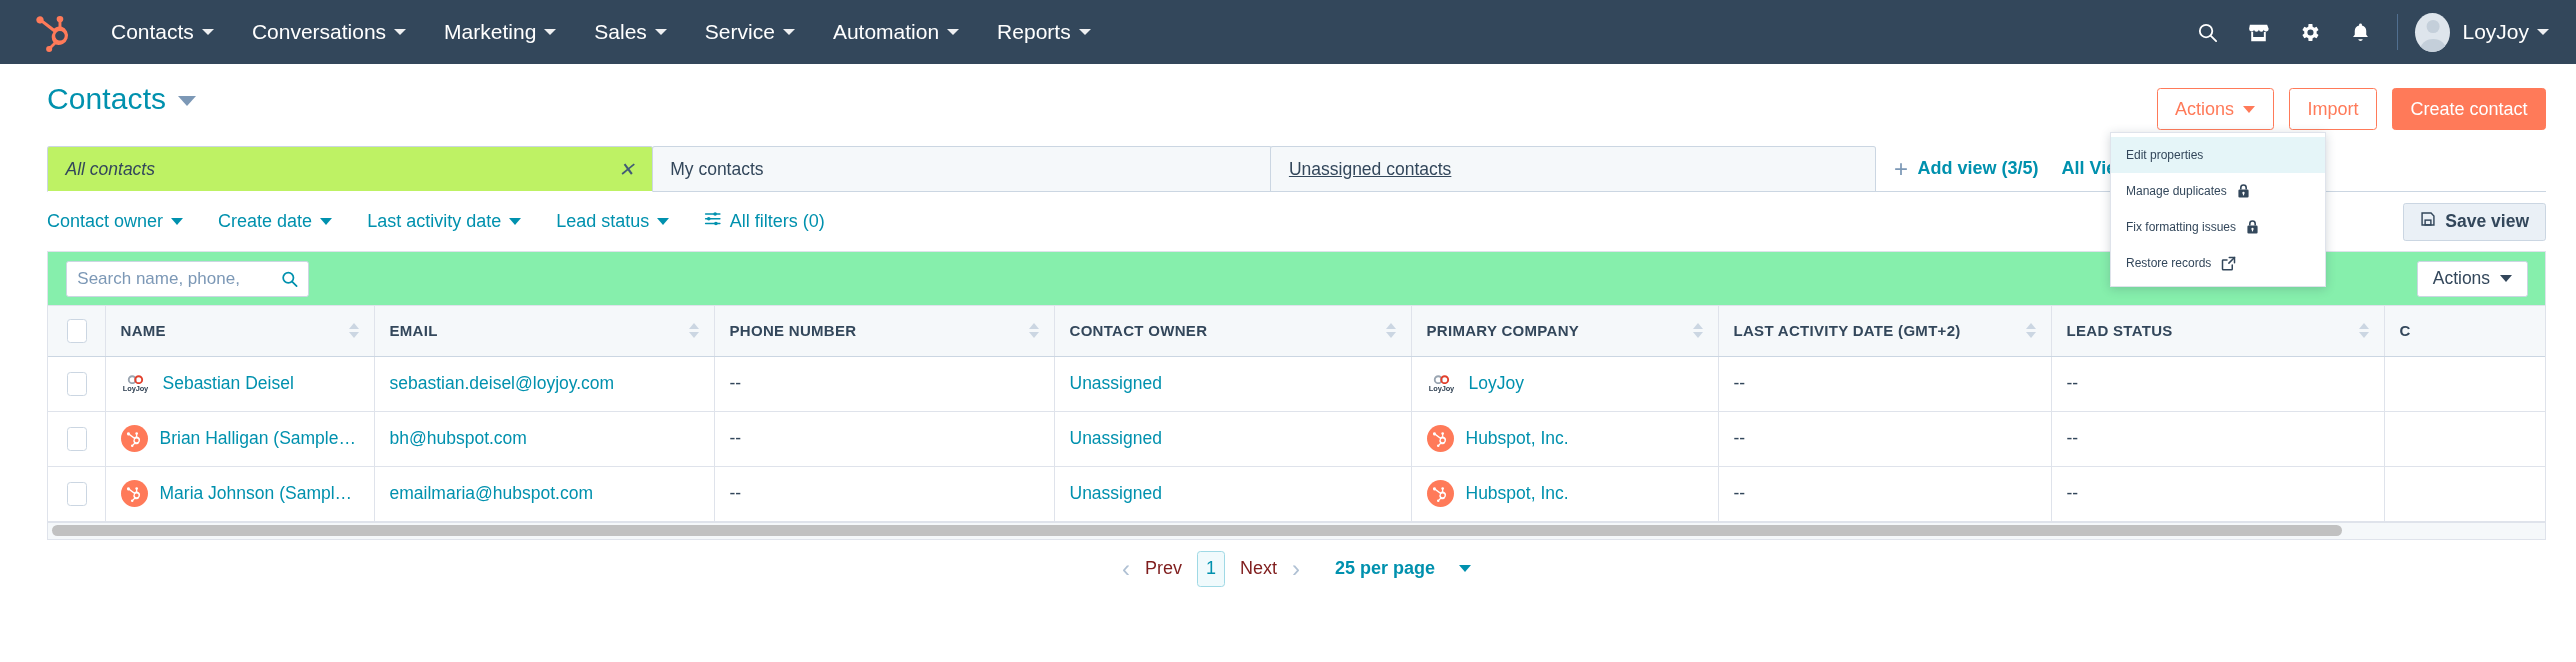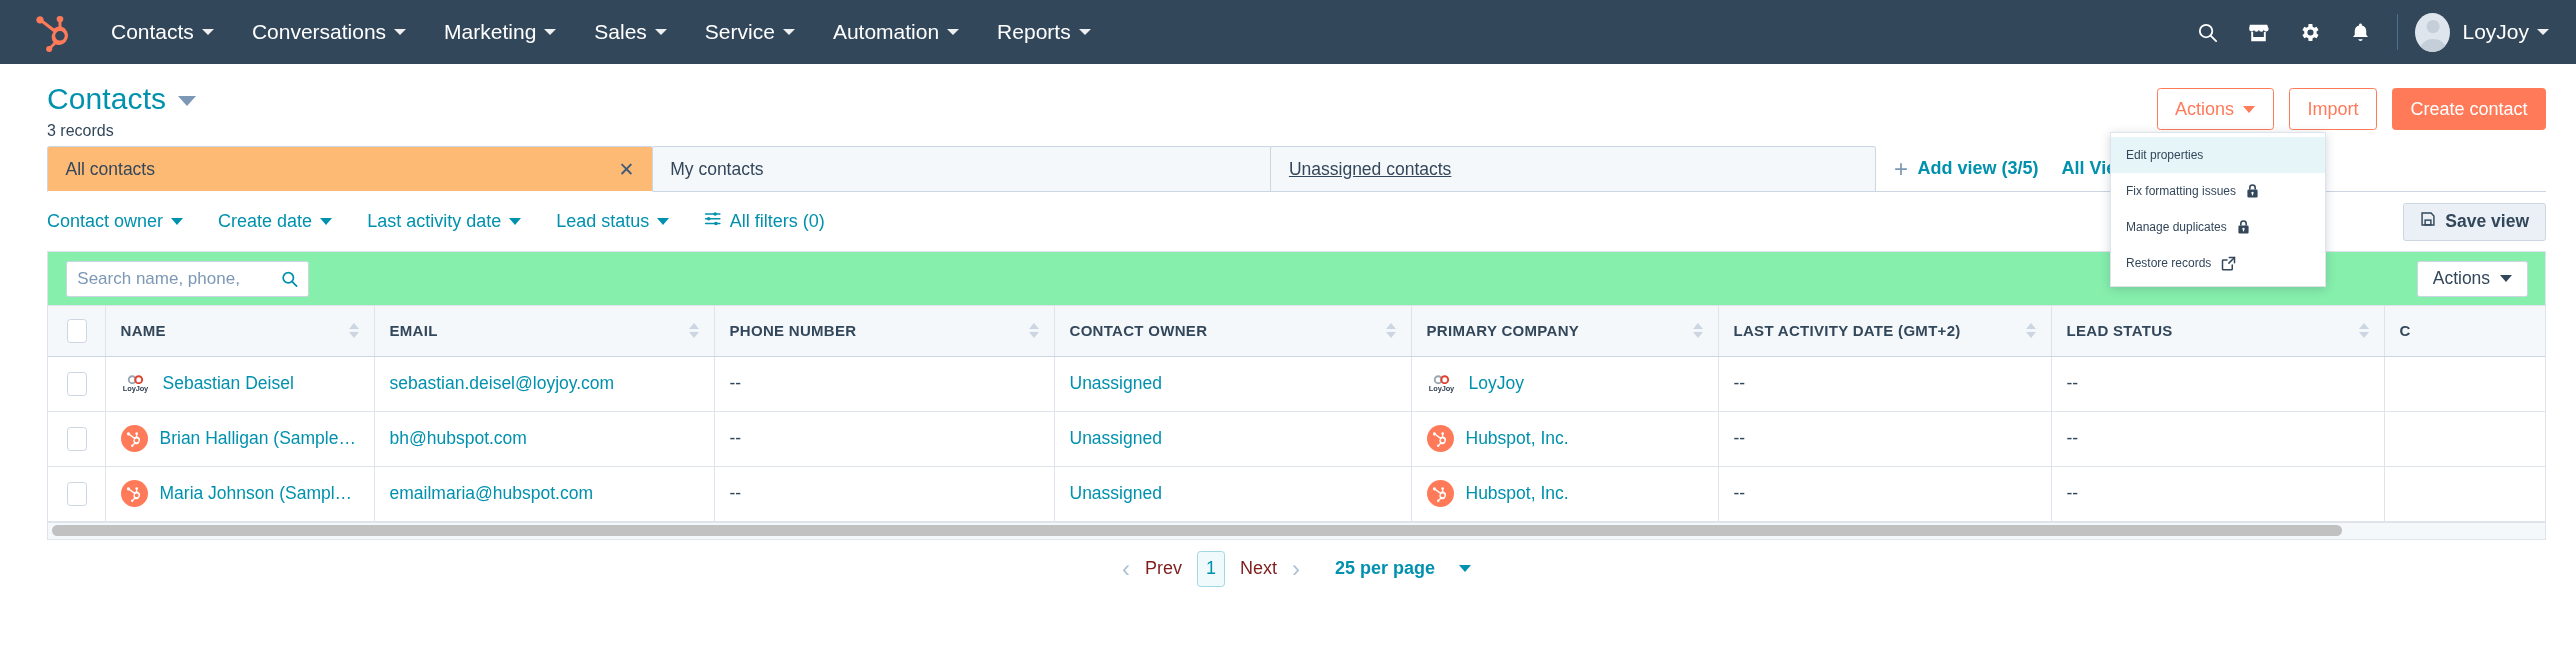--- a/index.html
+++ b/index.html
@@ -189,24 +189,25 @@
     border: 1.3px solid #CBD6E2;
     border-bottom: none;
     background: #F5F8FA;
     border-radius: 2.7px 2.7px 0 0;
     margin-right: -1.3px;
     cursor: pointer;
     position: relative;
     white-space: nowrap;
   }
   .tab.active {
-    background: #fdba74;
+    background: #bef264;
     z-index: 2;
     border-bottom: 1.3px solid #fff;
     margin-bottom: -1.3px;
+    font-style: italic;
   }
   .tab-all { width: 606px; justify-content: space-between; }
   .tab-w2 { width: 620px; }
   .tab-w3 { width: 606px; text-decoration: underline; }
   .tab-close {
     color: #425B76;
     font-size: 19px;
     line-height: 1;
     cursor: pointer;
     font-weight: 500;
@@ -519,53 +520,52 @@
       <span class="caret-down-thin"></span>
     </div>
   </div>
 </div>
 
 <div class="page-header">
   <div class="title-row">
     <span class="page-title">Contacts</span>
     <span class="tri-down"></span>
   </div>
-  <div class="record-count">3 records</div>
 
   <div class="header-actions">
     <div class="btn btn-ghost-orange">
       <span>Actions</span>
       <span class="caret-orange"></span>
     </div>
     <div class="btn btn-ghost-orange">
       <span>Import</span>
     </div>
     <div class="btn btn-solid-orange">
       <span>Create contact</span>
     </div>
   </div>
 </div>
 
 <div class="dropdown-menu">
   <div class="menu-item is-active">
     <span>Edit properties</span>
   </div>
   <div class="menu-item">
-    <span>Fix formatting issues</span>
+    <span>Manage duplicates</span>
     <span class="lock-icon">
       <svg width="15" height="16" viewBox="0 0 20 22" fill="#33475B">
         <path d="M5.2 9V6.4a4.8 4.8 0 0 1 9.6 0V9h-2.2V6.4a2.6 2.6 0 0 0-5.2 0V9H5.2z"></path>
         <rect x="3" y="9" width="14" height="11" rx="1.6"></rect>
         <circle cx="10" cy="13.6" r="1.6" fill="#fff"></circle>
         <rect x="9.2" y="13.6" width="1.6" height="3.4" fill="#fff"></rect>
       </svg>
     </span>
   </div>
   <div class="menu-item">
-    <span>Manage duplicates</span>
+    <span>Fix formatting issues</span>
     <span class="lock-icon">
       <svg width="15" height="16" viewBox="0 0 20 22" fill="#33475B">
         <path d="M5.2 9V6.4a4.8 4.8 0 0 1 9.6 0V9h-2.2V6.4a2.6 2.6 0 0 0-5.2 0V9H5.2z"></path>
         <rect x="3" y="9" width="14" height="11" rx="1.6"></rect>
         <circle cx="10" cy="13.6" r="1.6" fill="#fff"></circle>
         <rect x="9.2" y="13.6" width="1.6" height="3.4" fill="#fff"></rect>
       </svg>
     </span>
   </div>
   <div class="menu-item">

